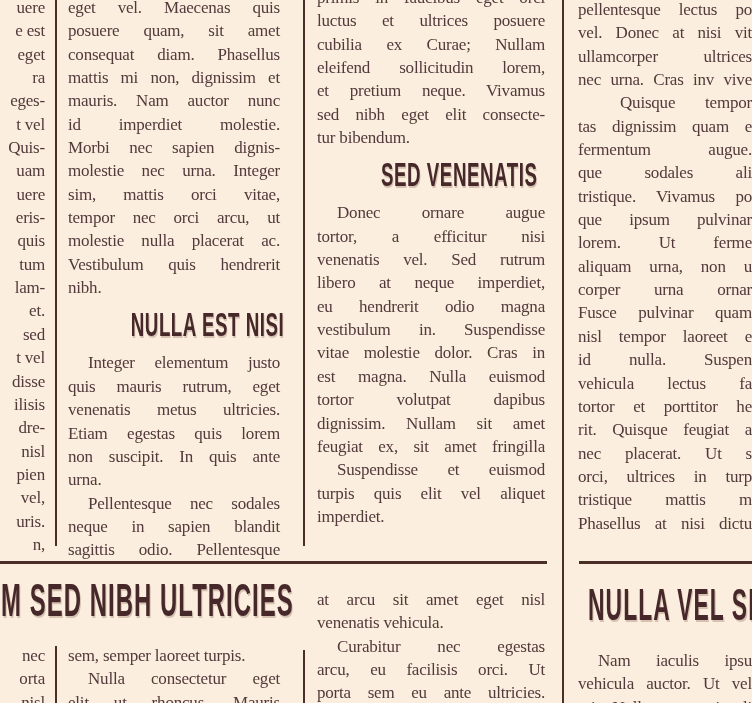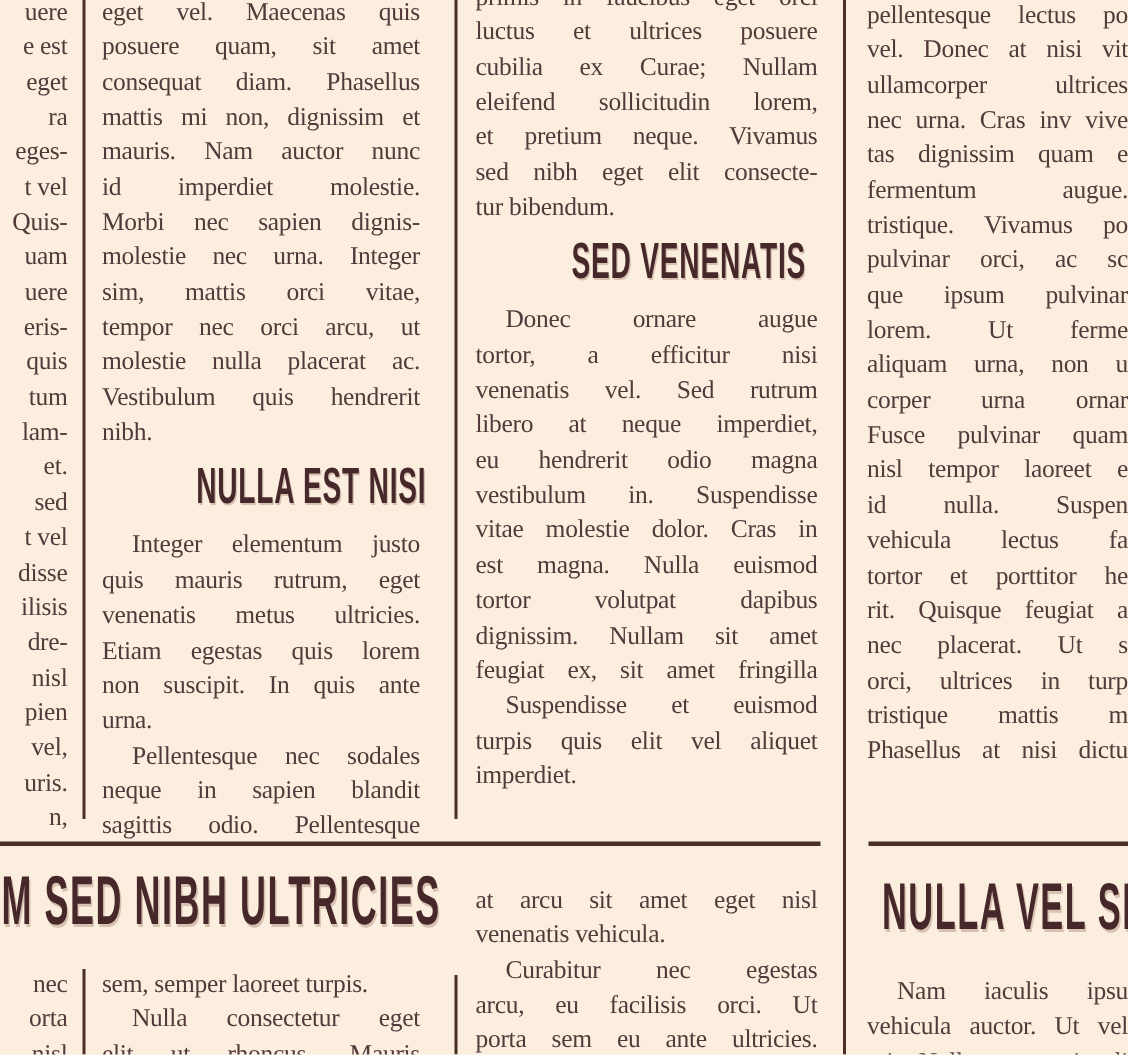--- a/index.html
+++ b/index.html
@@ -146,24 +146,25 @@
         <div class="ln">turpis quis elit vel aliquet</div>
         <div class="ln end">imperdiet.</div>
       </div>
   </div>
 
   <div class="col" style="left:578px;top:-2px;width:174px;">
       <div class="ln">pellentesque lectus po</div>
       <div class="ln">vel. Donec at nisi vit</div>
       <div class="ln">ullamcorper ultrices</div>
       <div class="ln">nec urna. Cras inv vive</div>
+      <div class="ln ind2">Quisque tempor</div>
       <div class="ln">tas dignissim quam e</div>
       <div class="ln">fermentum augue.</div>
+      <div class="ln">que sodales ali</div>
       <div class="ln">tristique. Vivamus po</div>
-      <div class="ln">pulvinar orci, ac sc</div>
       <div class="ln">que ipsum pulvinar</div>
       <div class="ln">lorem. Ut ferme</div>
       <div class="ln">aliquam urna, non u</div>
       <div class="ln">corper urna ornar</div>
       <div class="ln">Fusce pulvinar quam</div>
       <div class="ln">nisl tempor laoreet e</div>
       <div class="ln">id nulla. Suspen</div>
       <div class="ln">vehicula lectus fa</div>
       <div class="ln">tortor et porttitor he</div>
       <div class="ln">rit. Quisque feugiat a</div>

